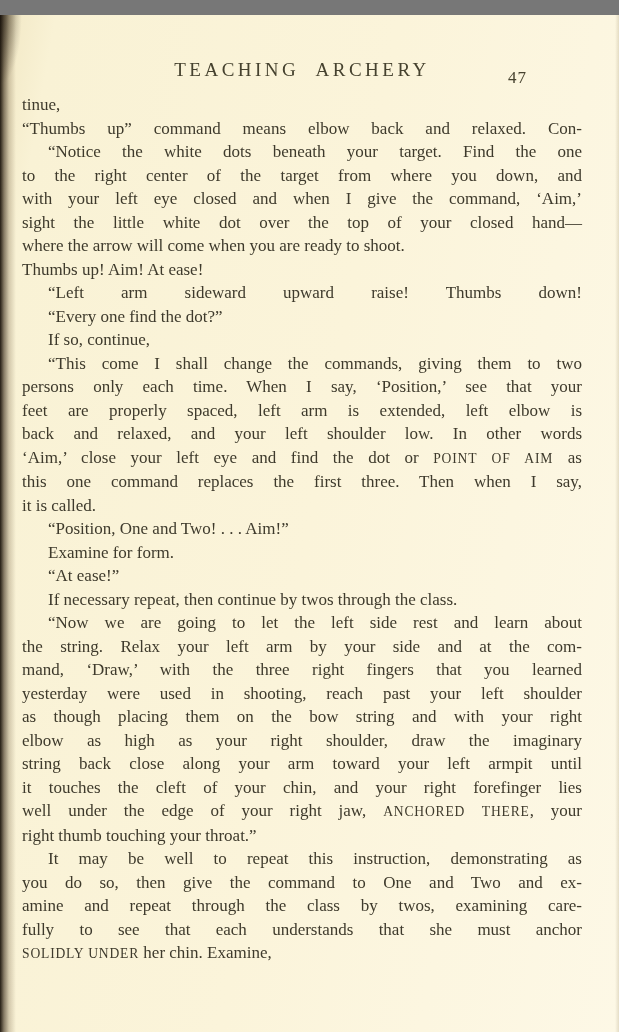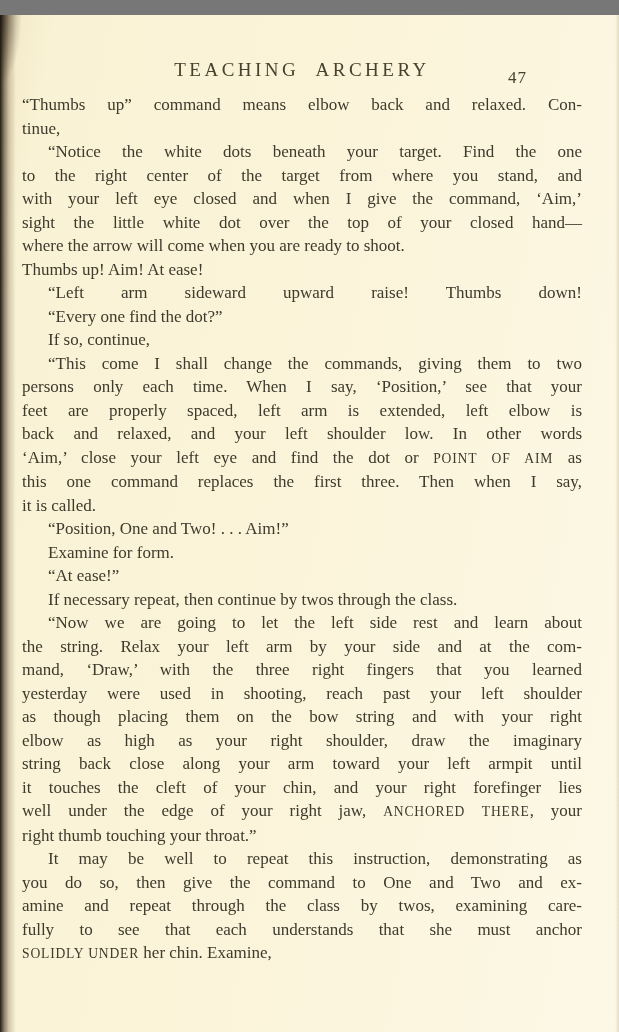--- a/index.html
+++ b/index.html
@@ -109,26 +109,26 @@
   <div class="edge-bottom"></div>
 
   <div class="content">
     <div class="page-header">
       <div class="running-title">TEACHING ARCHERY</div>
       <div class="page-number">47</div>
     </div>
 
     <div class="page-body">
         <div class="para">
+          <div class="line"><span>tinue,</span></div>
           <div class="line just"><span>“Thumbs up” command means elbow back and relaxed.  Con-</span></div>
-          <div class="line"><span>tinue,</span></div>
         </div>
         <div class="para">
           <div class="line just first"><span>“Notice the white dots beneath your target.  Find the one</span></div>
-          <div class="line just"><span>to the right center of the target from where you stand, and</span></div>
+          <div class="line just"><span>to the right center of the target from where you down, and</span></div>
           <div class="line just"><span>with your left eye closed and when I give the command, ‘Aim,’</span></div>
           <div class="line just"><span>sight the little white dot over the top of your closed hand—</span></div>
           <div class="line"><span>where the arrow will come when you are ready to shoot.</span></div>
         </div>
         <div class="para">
           <div class="line"><span>Thumbs up!  Aim!  At ease!</span></div>
           <div class="line just first"><span>“Left arm sideward upward raise!  Thumbs down!</span></div>
         </div>
         <div class="para">
           <div class="line first"><span>“Every one find the dot?”</span></div>

